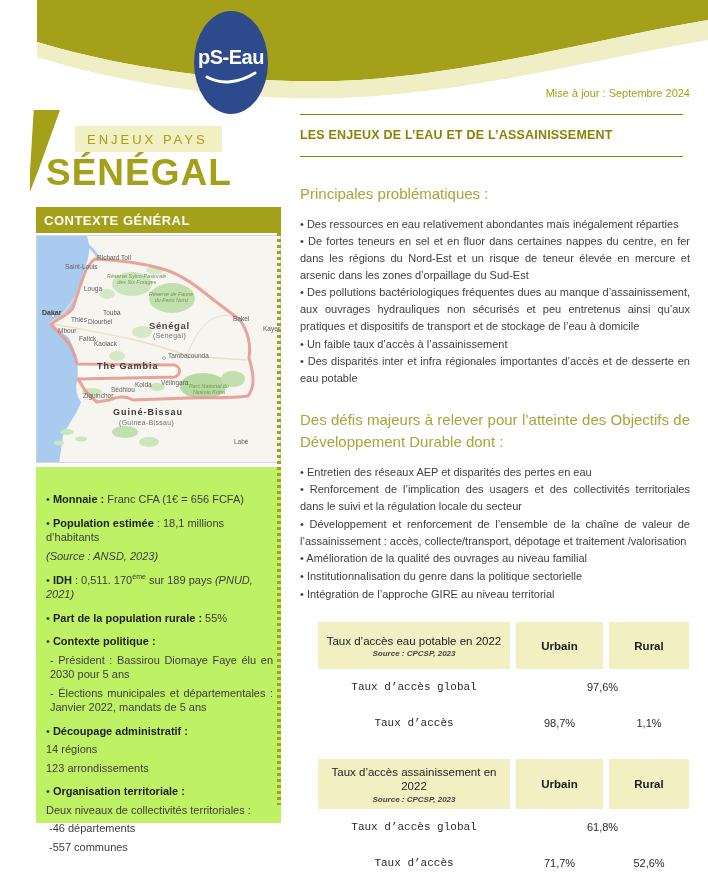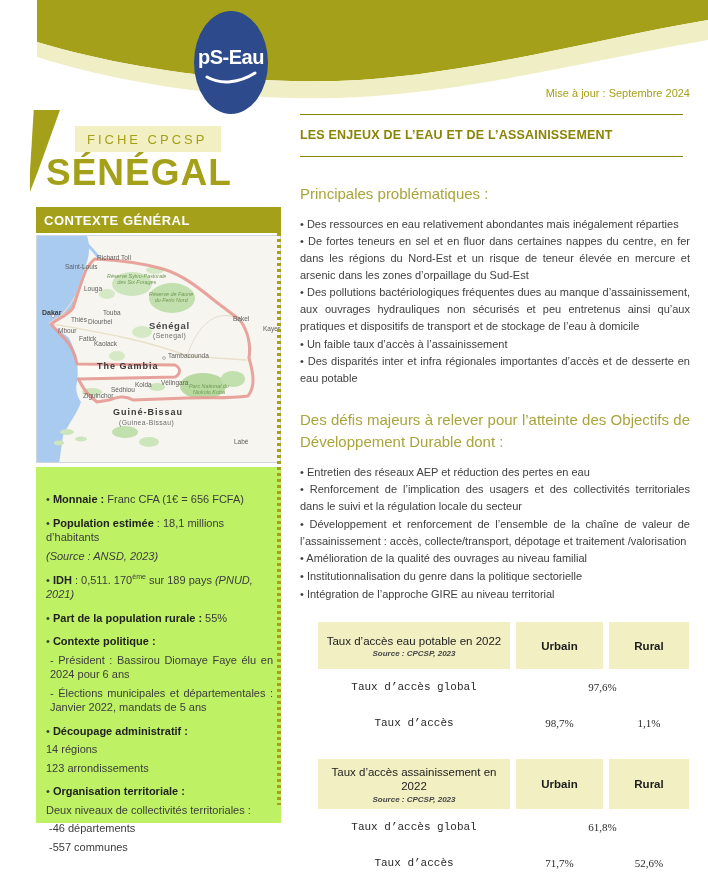--- a/index.html
+++ b/index.html
@@ -51,21 +51,21 @@
   ul.blt li::before{content:"• ";}
 
   
   .tbl{position:relative;margin-left:18px;width:365px;margin-top:18px;}
   .thead{display:grid;grid-template-columns:192px 87px 80px;column-gap:6px;}
   .th{background:#f2efc3;display:flex;flex-direction:column;align-items:center;justify-content:center;font-weight:bold;font-size:11.5px;color:#1c1c1c;min-height:47px;text-align:center;}
   .tt{font-size:11.5px;font-weight:normal;line-height:1.25;}
   .ts{font-size:8px;font-style:italic;font-weight:bold;color:#454545;margin-top:1px;}
   .trow{display:grid;grid-template-columns:192px 87px 80px;column-gap:6px;height:36px;align-items:center;font-size:11px;color:#2a2a2a;}
   .tl{text-align:center;font-family:Liberation Mono, monospace;}
-  .tv{text-align:center;font-family:Liberation Serif, serif;}
+  .tv{text-align:center;}
   .span2{grid-column:2/4;}
 </style>
 </head>
 <body>
 
 <div class="page">
 
   <div class="banner">
     <svg width="708" height="112" viewBox="0 0 708 112">
       <path d="M37,0 L708,0 L708,20 C600,38 480,72 360,80 C250,86 130,70 37,42 Z" fill="#a5a019"></path>
@@ -74,21 +74,21 @@
     <div class="logo">
       <span class="logo-text">pS-Eau</span>
       <svg width="56" height="20" viewBox="0 0 56 20">
         <path d="M4,8 C18,16 36,14 52,4" stroke="#fff" stroke-width="3" fill="none" stroke-linecap="round"></path>
       </svg>
     </div>
     <div class="update">Mise à jour : Septembre 2024</div>
   </div>
 
   <div class="wedge"></div>
-  <div class="fiche">FICHE CPCSP</div>
+  <div class="fiche">ENJEUX PAYS</div>
   <div class="country">SÉNÉGAL</div>
   <div class="ctx-bar">CONTEXTE GÉNÉRAL</div>
 
   <div class="map">
     <svg width="245" height="228" viewBox="0 0 245 228">
 
       <path d="M0,0 L50,0 C54,12 52,22 47,34 C43,48 38,58 36,70 C30,78 18,82 12,87 C16,93 26,96 32,102 C36,110 39,118 40,126 L40,146 C38,154 40,160 44,166 C40,178 30,190 26,200 L22,228 L0,228 Z" fill="#a9cbf0"></path>
 
       <path d="M46,4 C52,10 58,16 62,22" stroke="#a9cbf0" stroke-width="3" fill="none"></path>
 
@@ -156,21 +156,21 @@
       </div>
   </div>
 
   <div class="facts">
     <p class="fact">• <b>Monnaie :</b><span> Franc CFA (1€ = 656 FCFA)</span></p>
     <p class="fact">• <b>Population estimée</b><span> : 18,1 millions d’habitants</span></p>
     <p class="fitalic">(Source : ANSD, 2023)</p>
     <p class="fact">• <b>IDH</b><span> : 0,511. 170</span><sup>ème</sup><span> sur 189 pays </span><span class="fitalic">(PNUD, 2021)</span></p>
     <p class="fact">• <b>Part de la population rurale :</b><span> 55%</span></p>
     <p class="fact">• <b>Contexte politique :</b></p>
-    <p class="fsub">- Président : Bassirou Diomaye Faye élu en 2024 pour 6 ans</p>
+    <p class="fsub">- Président : Bassirou Diomaye Faye élu en 2030 pour 5 ans</p>
     <p class="fsub">- Élections municipales et départementales : Janvier 2022, mandats de 5 ans</p>
     <p class="fact">• <b>Découpage administratif :</b></p>
     <p>14 régions</p>
     <p>123 arrondissements</p>
     <p class="fact">• <b>Organisation territoriale :</b></p>
     <p>Deux niveaux de collectivités territoriales :</p>
     <p style="padding-left:3px">-46 départements</p>
     <p style="padding-left:3px">-557 communes</p>
   </div>
 
@@ -185,21 +185,21 @@
     <ul class="blt">
         <li>Des ressources en eau relativement abondantes mais inégalement réparties</li>
         <li>De fortes teneurs en sel et en fluor dans certaines nappes du centre, en fer dans les régions du Nord-Est et un risque de teneur élevée en mercure et arsenic dans les zones d’orpaillage du Sud-Est</li>
         <li>Des pollutions bactériologiques fréquentes dues au manque d’assainissement, aux ouvrages hydrauliques non sécurisés et peu entretenus ainsi qu’aux pratiques et dispositifs de transport et de stockage de l’eau à domicile</li>
         <li>Un faible taux d’accès à l’assainissement</li>
         <li>Des disparités inter et infra régionales importantes d’accès et de desserte en eau potable</li>
       </ul>
 
     <p class="olive-p" style="margin-top:22px">Des défis majeurs à relever pour l’atteinte des Objectifs de Développement Durable dont :</p>
     <ul class="blt">
-        <li>Entretien des réseaux AEP et réduction des pertes en eau</li>
+        <li>Entretien des réseaux AEP et disparités des pertes en eau</li>
         <li>Renforcement de l’implication des usagers et des collectivités territoriales dans le suivi et la régulation locale du secteur</li>
         <li>Développement et renforcement de l’ensemble de la chaîne de valeur de l’assainissement : accès, collecte/transport, dépotage et traitement /valorisation</li>
         <li>Amélioration de la qualité des ouvrages au niveau familial</li>
         <li>Institutionnalisation du genre dans la politique sectorielle</li>
         <li>Intégration de l’approche GIRE au niveau territorial</li>
       </ul>
 
     <div class="tbl" style="margin-top:20px">
       <div class="thead">
         <div class="th">

